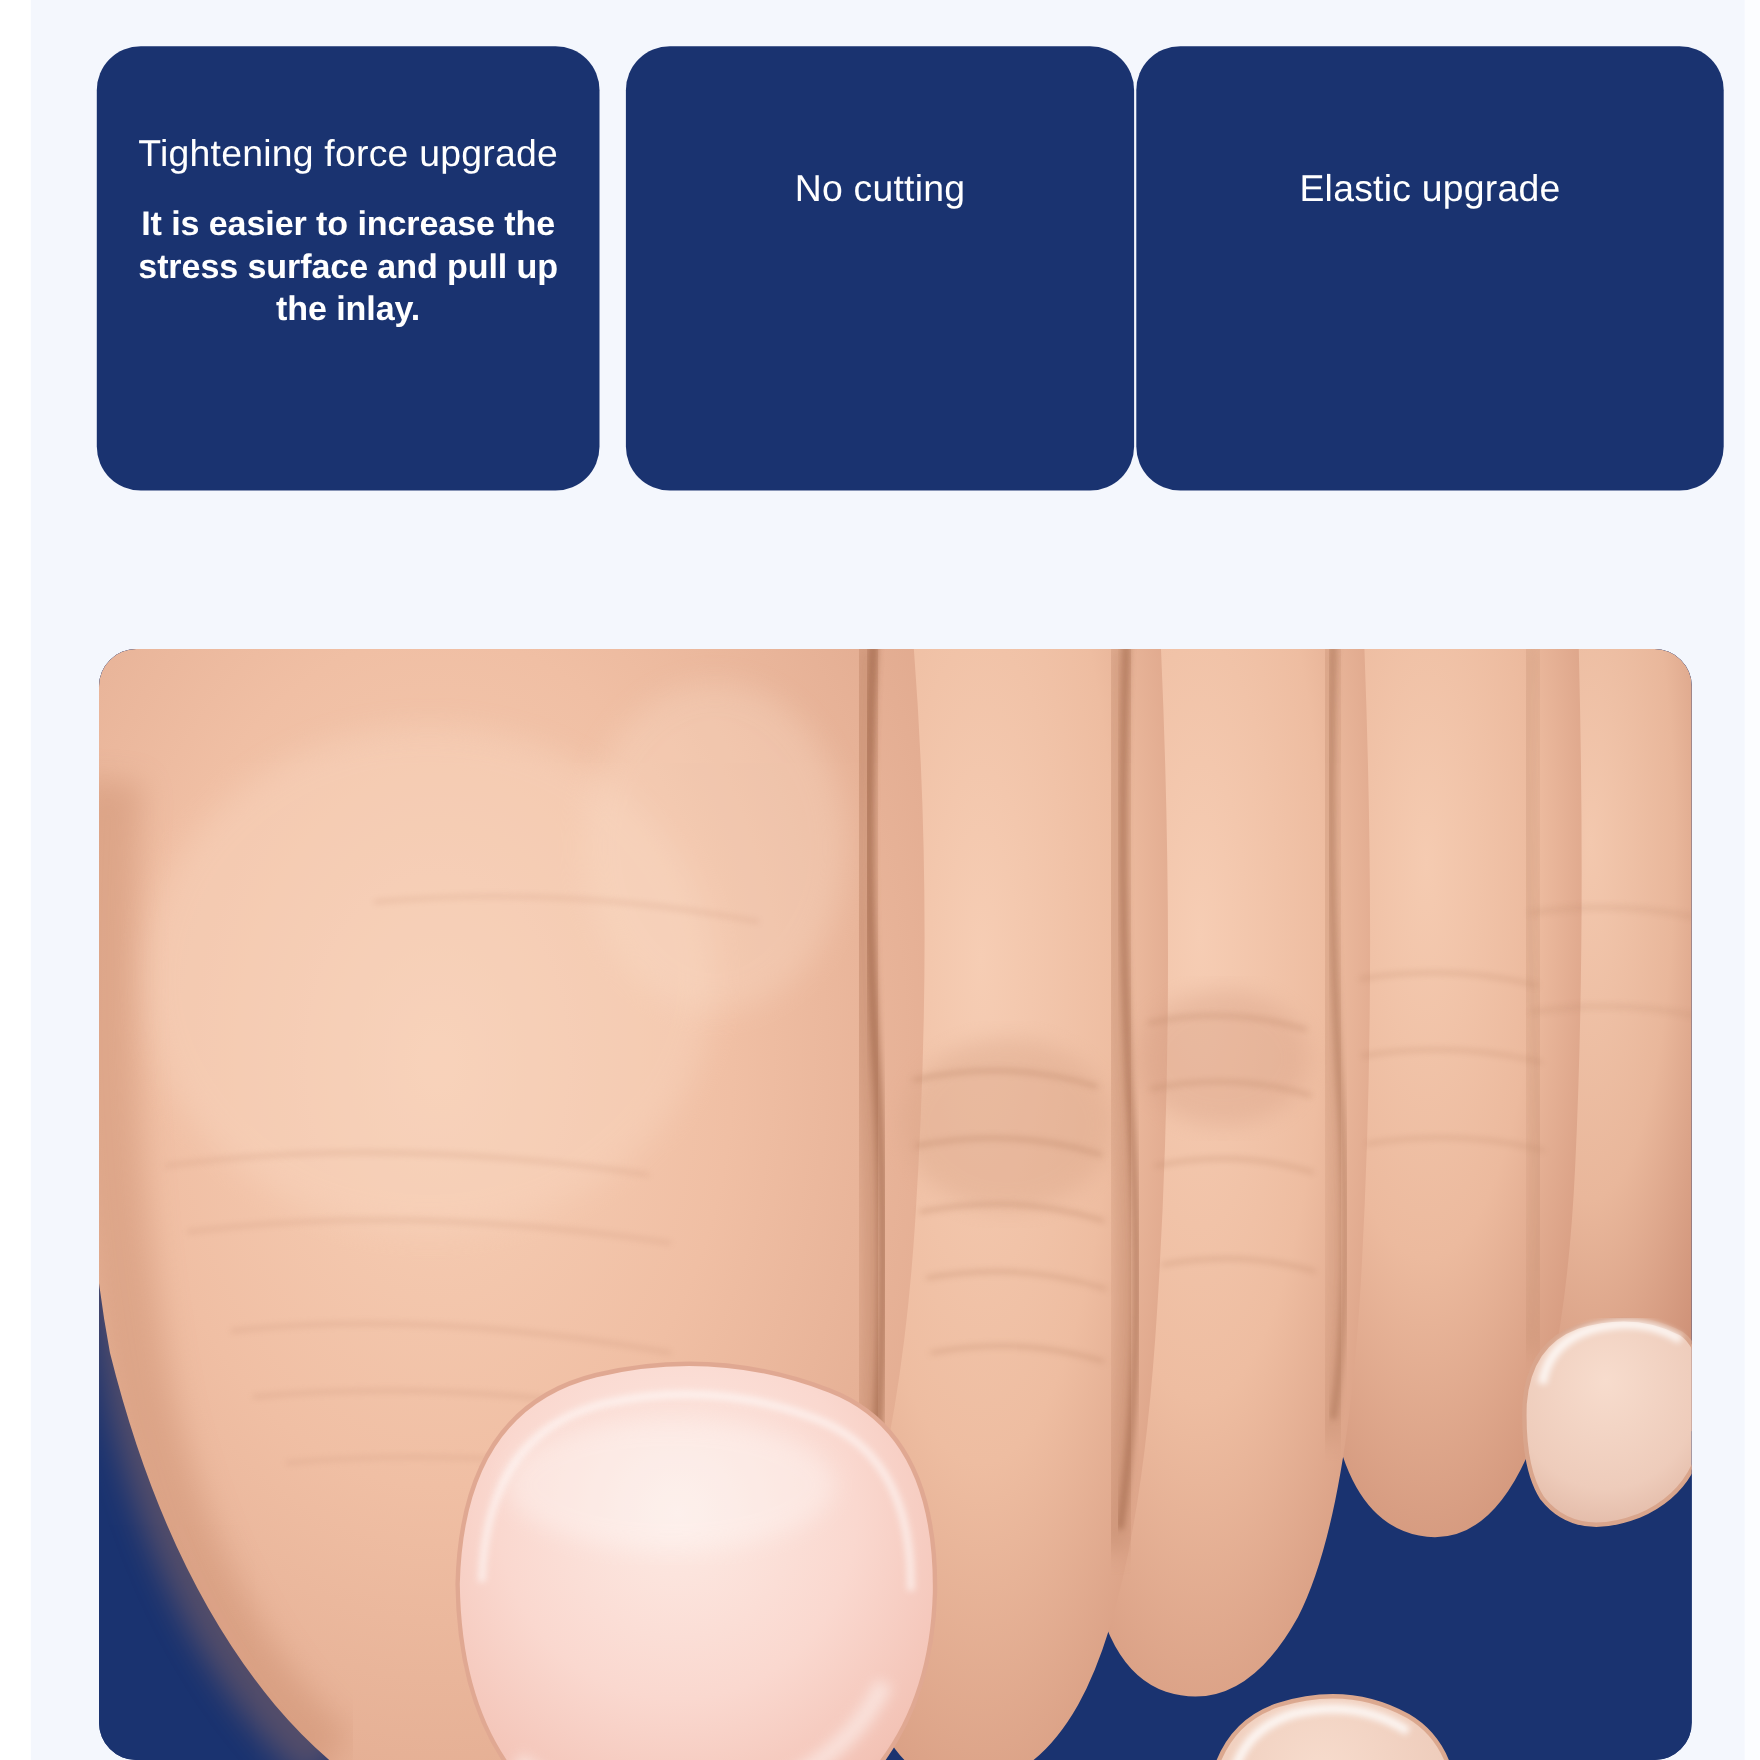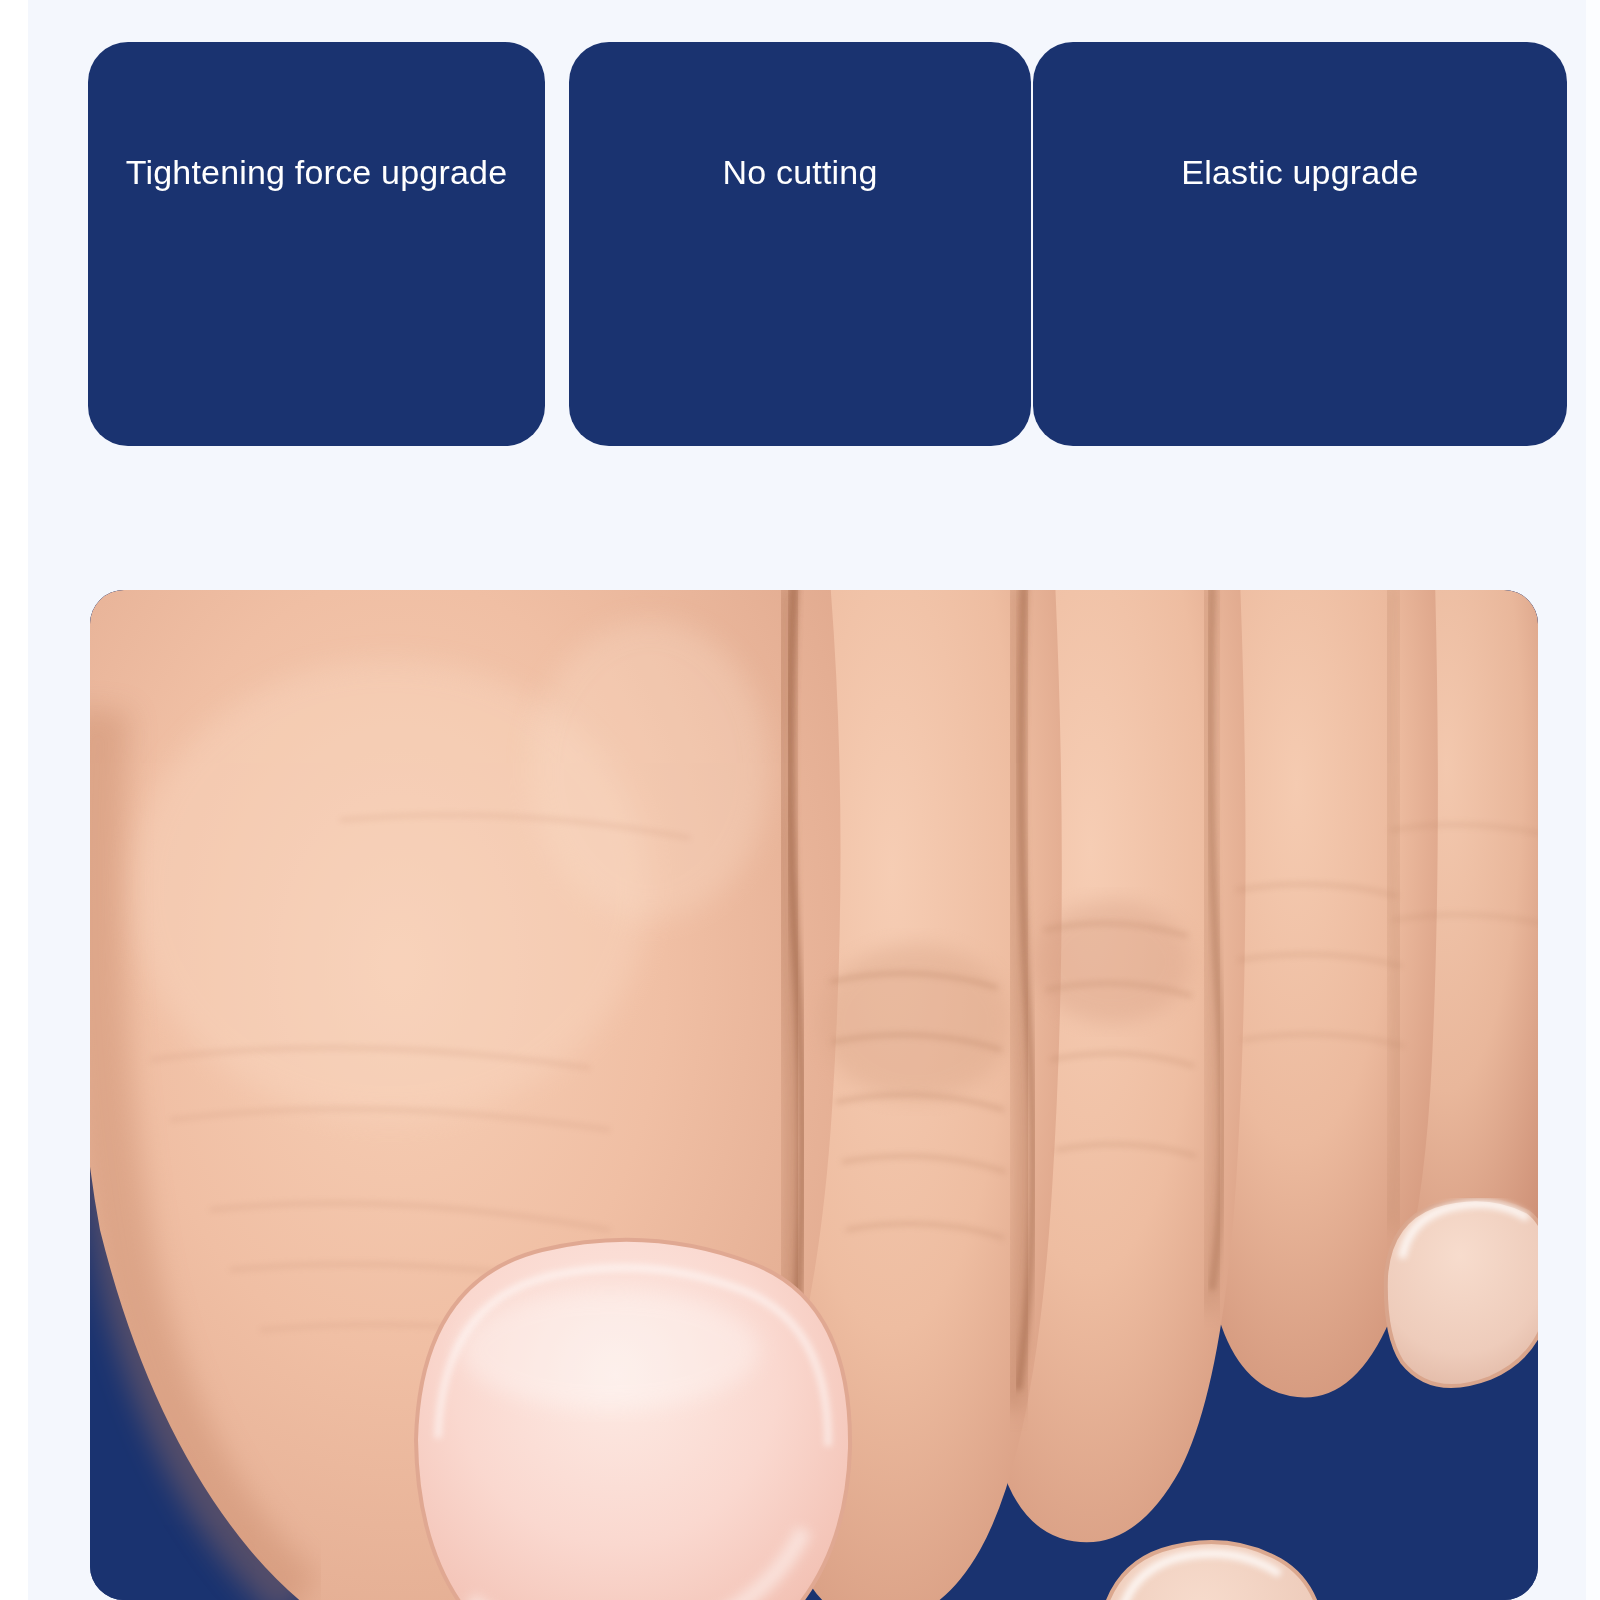--- a/index.html
+++ b/index.html
@@ -62,21 +62,21 @@
   }
   .card-1 { left: 0px;    width: 457px; }
   .card-2 { left: 481px;  width: 462px; }
   .card-3 { left: 945px;  width: 534px; }
 
   .card-title {
     font-size: 34px;
     font-weight: 400;
     line-height: 1.1;
     letter-spacing: 0.2px;
-    margin-top: 112px;
+    margin-top: 80px;
     margin-bottom: 0;
   }
   .card-2 .card-title,
   .card-3 .card-title { margin-top: 112px; }
 
   .card-body {
     font-size: 31px;
     font-weight: 700;
     line-height: 1.24;
     margin-top: 26px;
@@ -108,20 +108,21 @@
 
 <div id="page">
 
   <div id="left-gutter"></div>
   <div id="right-gutter"></div>
 
   <div id="features">
 
     <div class="card card-1">
       <div class="card-title">Tightening force upgrade</div>
+      <div class="card-body">It is easier to increase the stress surface and pull up the inlay.</div>
     </div>
 
     <div class="card card-2">
       <div class="card-title">No cutting</div>
     </div>
 
     <div class="card card-3">
       <div class="card-title">Elastic upgrade</div>
     </div>
 

